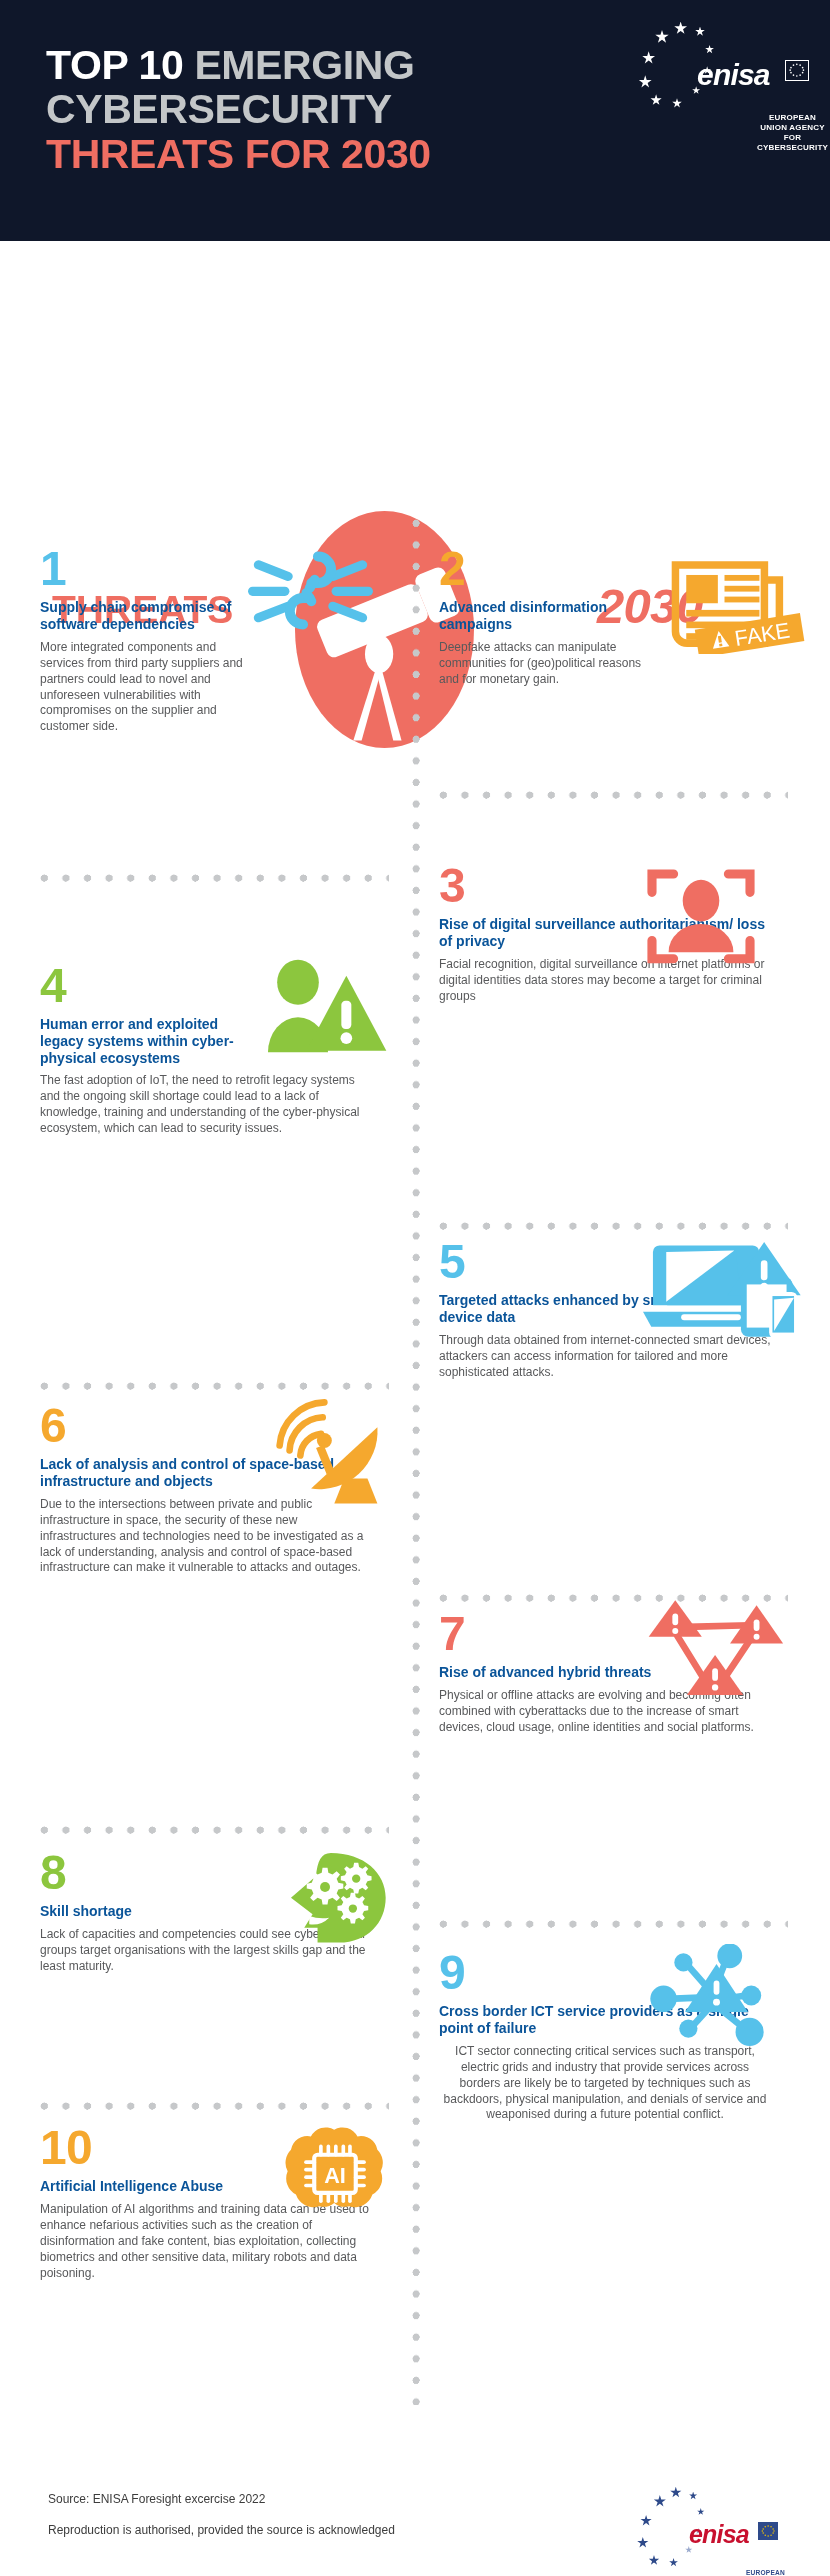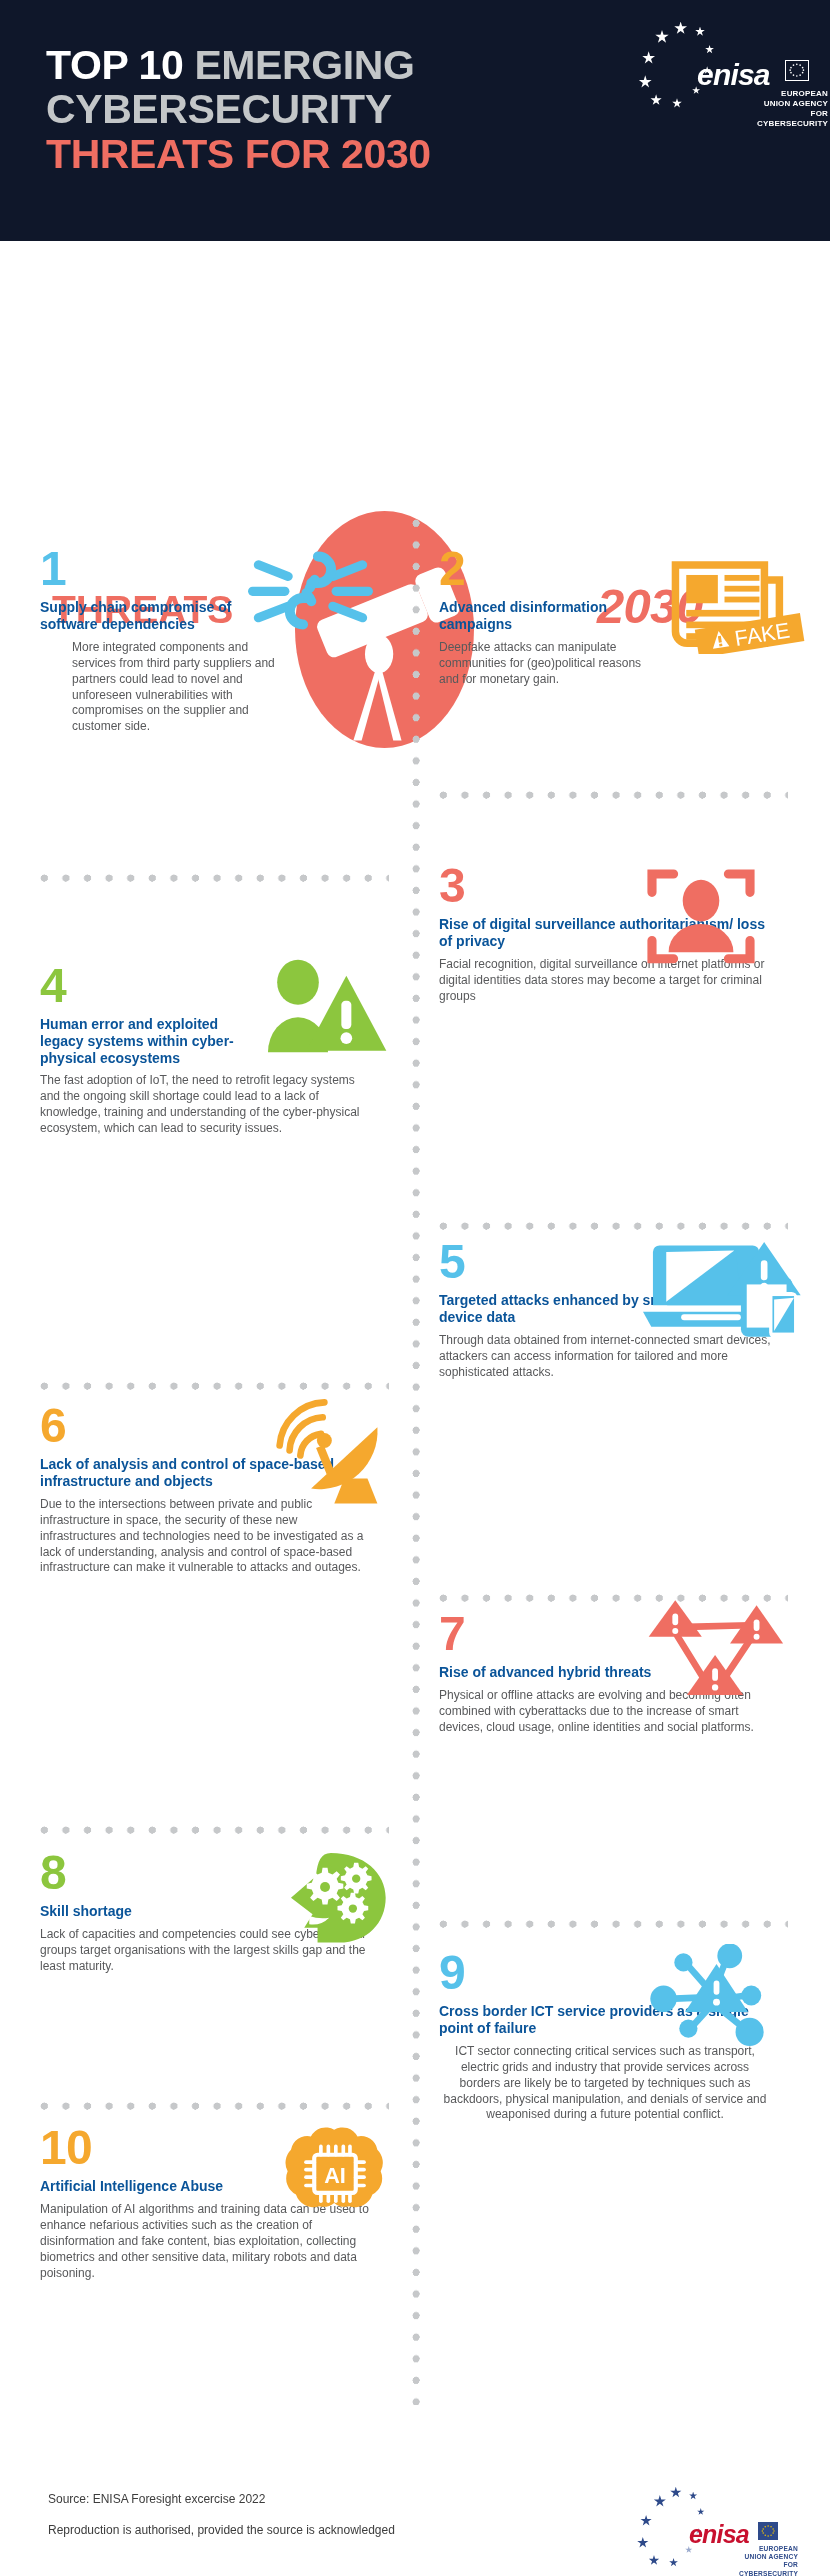--- a/index.html
+++ b/index.html
@@ -30,22 +30,22 @@
   .enisa-logo{position:absolute;}
   .enisa-logo .stars{position:absolute;left:0;top:0;}
   .enisa-word{
     position:absolute;font-style:italic;font-weight:bold;
     letter-spacing:-0.8px;
   }
   .eu-flag{
     position:absolute;border:1px solid #ffffff;
   }
   .enisa-sub{
-    position:absolute;text-align:right;line-height:1.25;
-    font-weight:bold;letter-spacing:0.2px;
+    position:absolute;text-align:center;line-height:1.25;
+    font-weight:bold;letter-spacing:0.2px;margin-top:24px;
   }
 
   
   .banner{position:absolute;left:0;top:241px;width:831px;height:274px;background:#fff;}
   .banner-threats{
     position:absolute;left:52px;top:347px;
     font-size:39px;font-weight:bold;color:#ef6e62;letter-spacing:0px;
   }
   .banner-2030{
     position:absolute;left:597px;top:337px;
@@ -180,21 +180,21 @@
       </g>
       <g stroke="#56c1ea" stroke-width="12" fill="none" stroke-linecap="round">
         <path d="M84 14 a16 16 0 0 1 0 32 l-8 0"></path>
         <path d="M66 96 a16 16 0 0 1 0 -32 l8 0"></path>
         <path d="M80 42 l-6 10"></path>
         <path d="M70 58 l6 10"></path>
       </g>
     </svg>
   </div>
   <div class="card-title" style="width:204px;">Supply chain compromise of software dependencies</div>
-  <div class="card-body" style="width:223px;margin-left:32px;">More integrated components and services from third party suppliers and partners could lead to novel and unforeseen vulnerabilities with compromises on the supplier and customer side.</div>
+  <div class="card-body" style="width:223px;">More integrated components and services from third party suppliers and partners could lead to novel and unforeseen vulnerabilities with compromises on the supplier and customer side.</div>
 </div>
 <div class="h-dots" style="left:40px;top:874px;width:349px;"></div>
 
 <div class="card" style="left:439px;top:547px;">
   <div class="num" style="color:#f5a82e;">2</div>
   <div class="card-icon" style="left:209px;top:3.3px;">
     <svg width="158" height="104" viewBox="0 0 190 125">
       <g fill="none" stroke="#f5a82e" stroke-width="9">
         <path d="M33 18 H140 V112 H47 a14 14 0 0 1 -14 -14 Z"></path>
         <path d="M140 36 H158 V104"></path>

